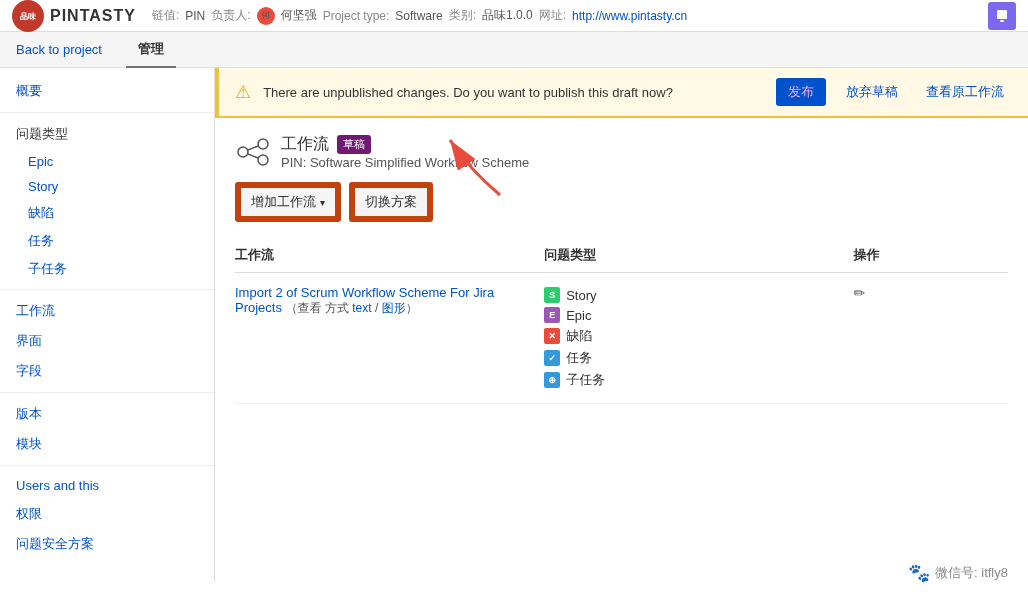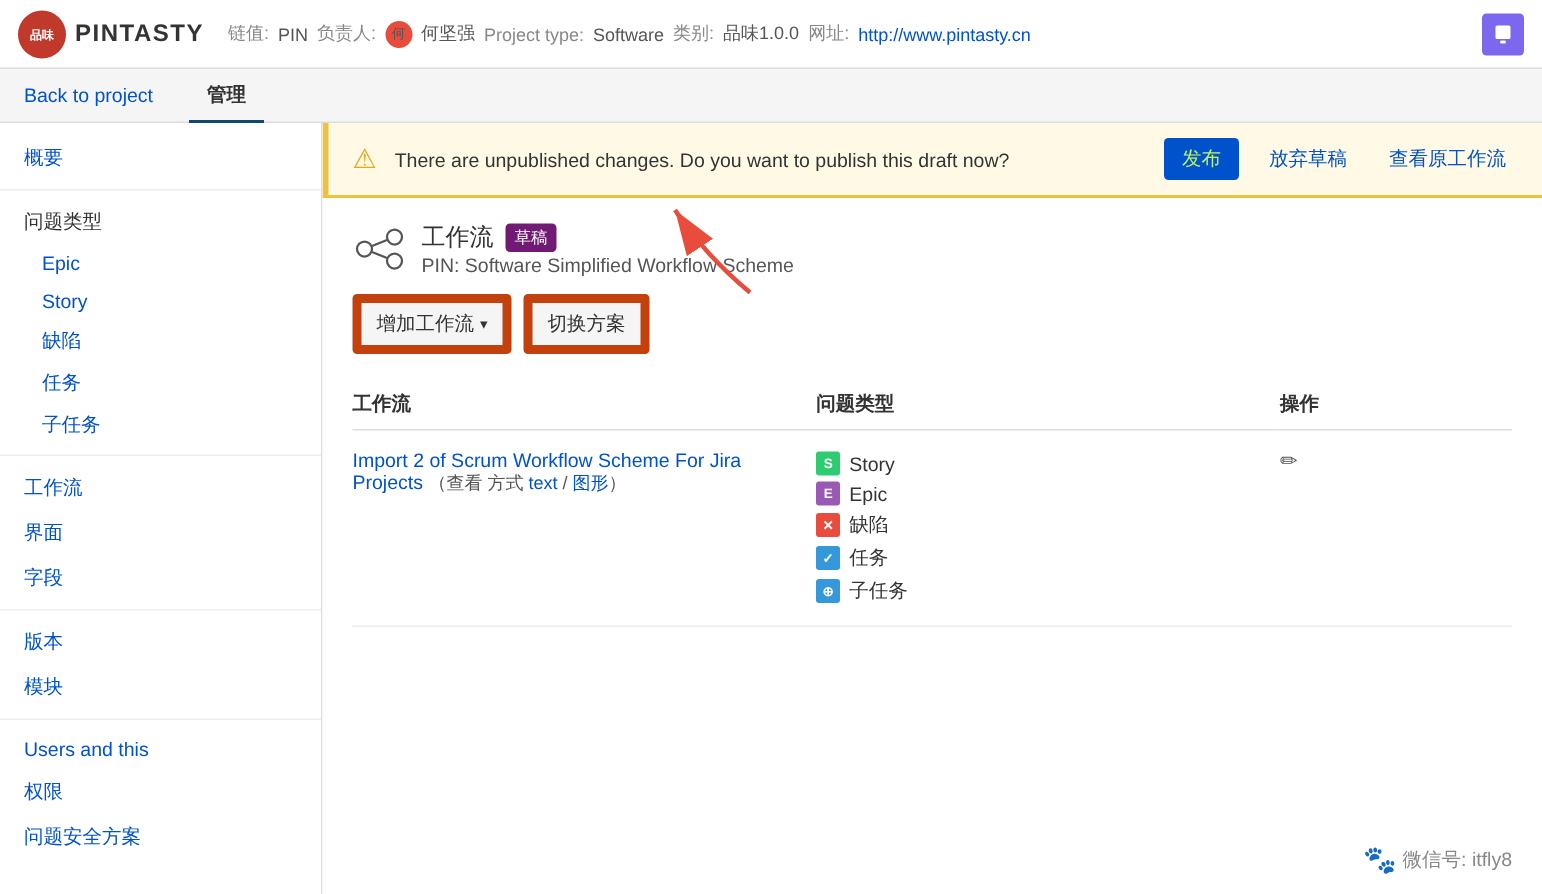--- a/index.html
+++ b/index.html
@@ -6,21 +6,21 @@
     body { font-family: Arial, sans-serif; font-size: 13px; color: #333; background: #fff; width: 1028px; height: 596px; overflow: hidden; }
 
     
     .header {
       background: #fff;
       border-bottom: 1px solid #ddd;
       padding: 6px 12px;
       display: flex;
       align-items: center;
       gap: 16px;
-      height: 46px;
+      height: 32px;
     }
     .logo-area {
       display: flex;
       align-items: center;
       gap: 6px;
     }
     .logo-icon {
       width: 32px;
       height: 32px;
       background: #c0392b;
@@ -89,21 +89,21 @@
       font-size: 13px;
       color: #0052cc;
       text-decoration: none;
       padding: 8px 4px;
       cursor: pointer;
     }
     .subnav-tab {
       font-size: 13px;
       color: #333;
       padding: 8px 12px;
-      border-bottom: 2px solid #0c4a6e;
+      border-bottom: 2px solid #737373;
       font-weight: bold;
       cursor: pointer;
     }
 
     
     .main-layout {
       display: flex;
       height: calc(596px - 46px - 36px);
     }
 
@@ -163,21 +163,21 @@
       font-size: 18px;
       flex-shrink: 0;
     }
     .warning-text {
       flex: 1;
       font-size: 13px;
       color: #333;
     }
     .btn-publish {
       background: #0052cc;
-      color: #bef264;
+      color: #f0abfc;
       border: none;
       padding: 5px 12px;
       border-radius: 3px;
       font-size: 13px;
       cursor: pointer;
       white-space: nowrap;
     }
     .btn-secondary {
       background: transparent;
       color: #0052cc;

